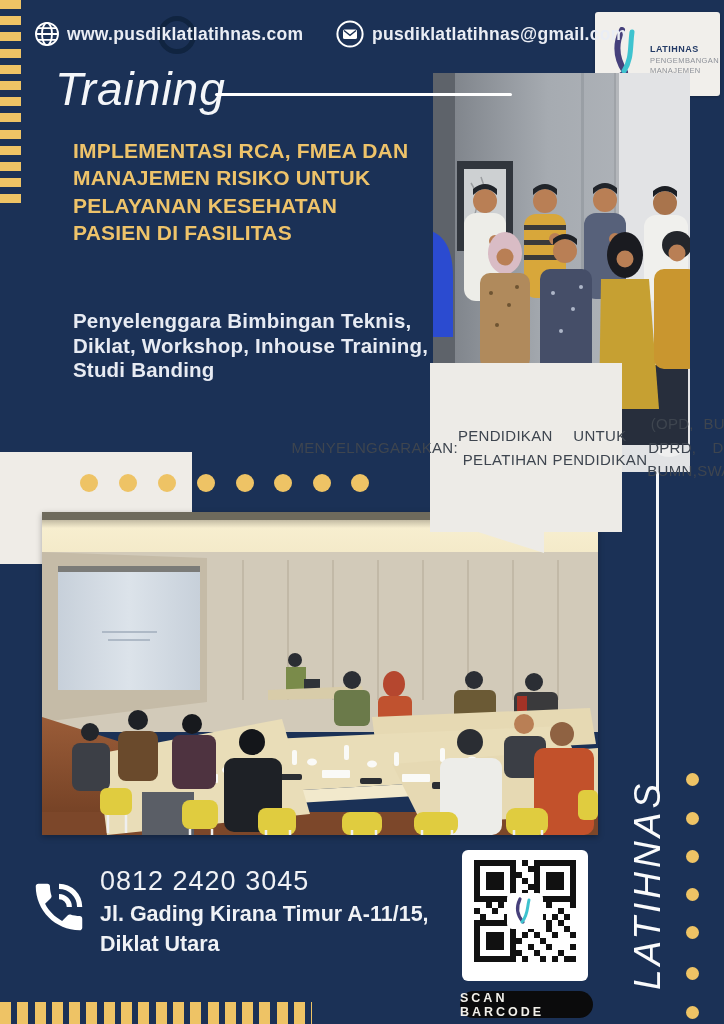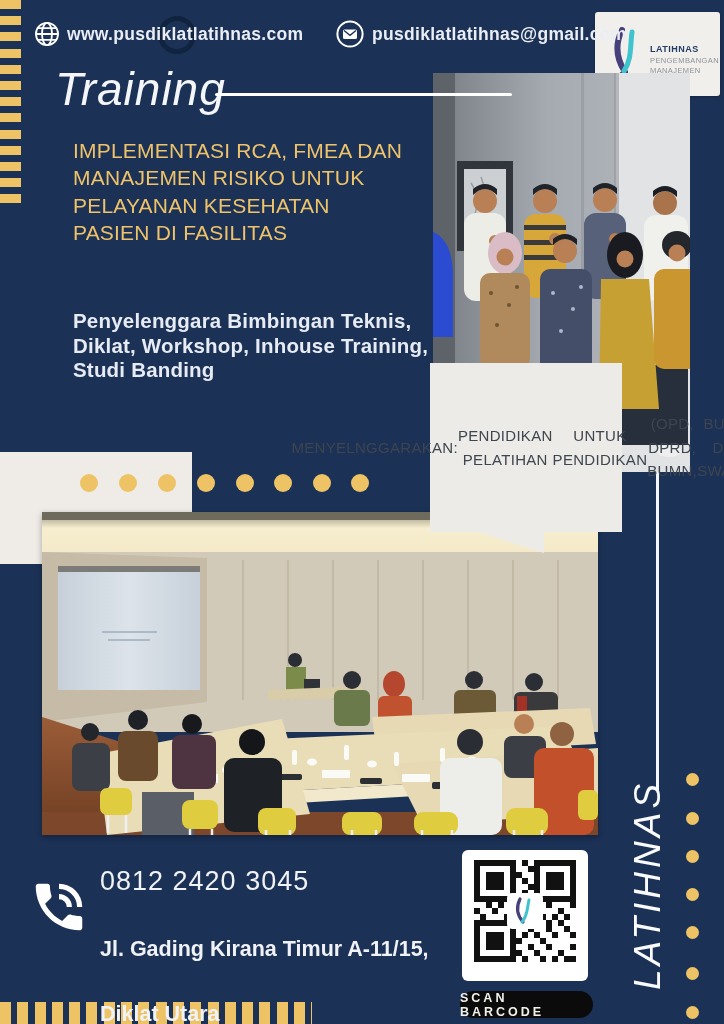--- a/index.html
+++ b/index.html
@@ -21,21 +21,21 @@
     border:5px solid #102440;}
   .logo-box{left:595px;top:12px;width:125px;height:84px;background:#F1EFEB;
     border-radius:3px;box-shadow:0 1px 3px rgba(0,0,0,.25);}
   .logo-name{color:#243B66;font-size:9px;font-weight:bold;letter-spacing:.5px;}
   .logo-sub{color:#8D9199;font-size:7.5px;letter-spacing:.4px;}
   
   .training{left:55px;top:62px;color:#F4F6F9;font-size:46px;font-style:italic;
     font-weight:400;letter-spacing:1px;}
   .training-line{left:215px;top:93px;width:297px;height:3px;background:#FFFFFF;
     border-radius:2px;z-index:6;}
-  .title{left:73px;top:137px;width:370px;color:#EEC36A;font-weight:normal;
+  .title{left:73px;top:137px;width:370px;color:#EEC36A;font-weight:bold;
     font-size:21px;line-height:27.4px;letter-spacing:.2px;}
   .title span{display:block;}
   .subtitle{left:73px;top:309px;width:380px;color:#E7EBF3;font-size:20.5px;
     line-height:24.6px;letter-spacing:.2px;}
   .subtitle span{display:block;font-weight:bold;}
   
   .group-photo{left:433px;top:73px;width:257px;height:399px;z-index:5;}
   .meeting-photo{left:42px;top:512px;width:556px;height:323px;z-index:4;
     box-shadow:0 2px 6px rgba(0,0,0,.3);}
   .white-rect{left:0;top:452px;width:192px;height:112px;background:#EFECE7;z-index:3;}
@@ -52,21 +52,21 @@
   .dot-col{width:13px;height:13px;left:686px;}
   
   .vline{left:656px;top:472px;width:2.5px;height:319px;background:#F4F6F8;z-index:6;}
   .side-brand{left:648px;top:885px;transform:translate(-50%,-50%) rotate(-90deg);
     color:#FAFBFC;font-size:37px;font-style:italic;letter-spacing:4px;z-index:6;
     white-space:nowrap;}
   
   .phone-number{left:100px;top:866px;color:#F0F2F6;font-size:27px;letter-spacing:1px;}
   .address{left:100px;top:900px;color:#F0F2F6;font-size:21.5px;font-weight:bold;
     line-height:29.5px;}
-  .address span{display:block;margin-top:35px;}
+  .address span{display:block;}
   
   .qr-box{left:462px;top:850px;width:126px;height:131px;background:#FFFFFF;
     border-radius:6px;z-index:8;}
   .scan-pill{left:460px;top:991px;width:133px;height:27px;background:#0B0B0C;
     border-radius:14px;display:flex;align-items:center;justify-content:center;z-index:8;}
   .scan-pill div{color:#F2F0EA;font-size:12.5px;font-weight:bold;letter-spacing:3px;}
 </style>
 </head>
 <body>
 

